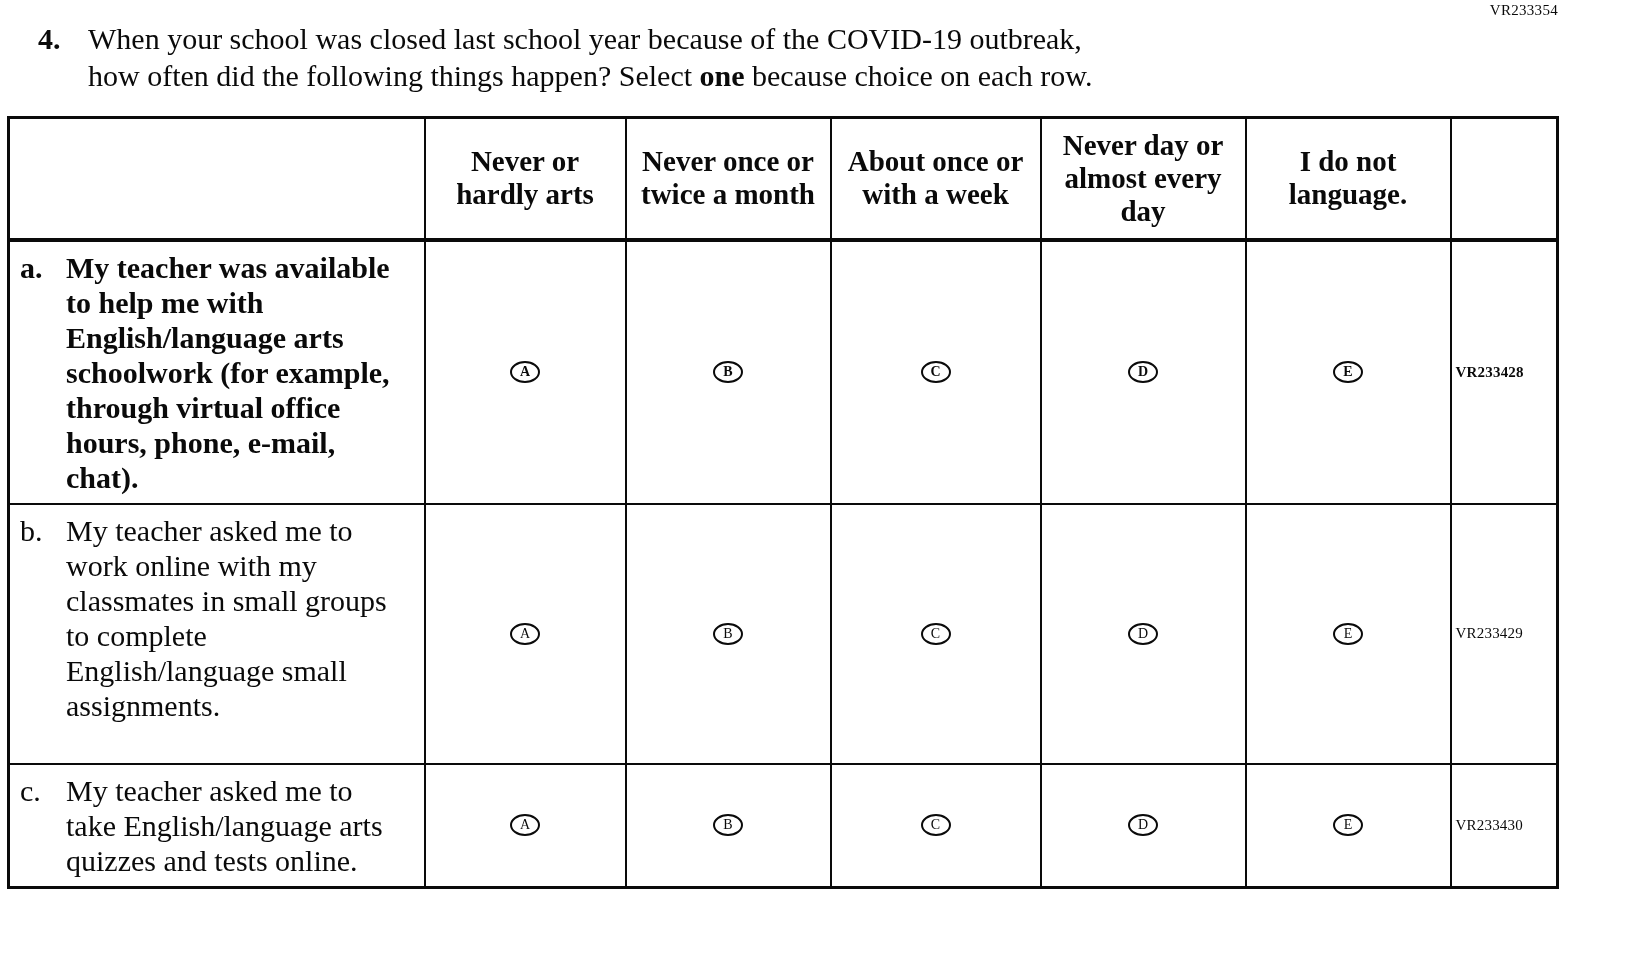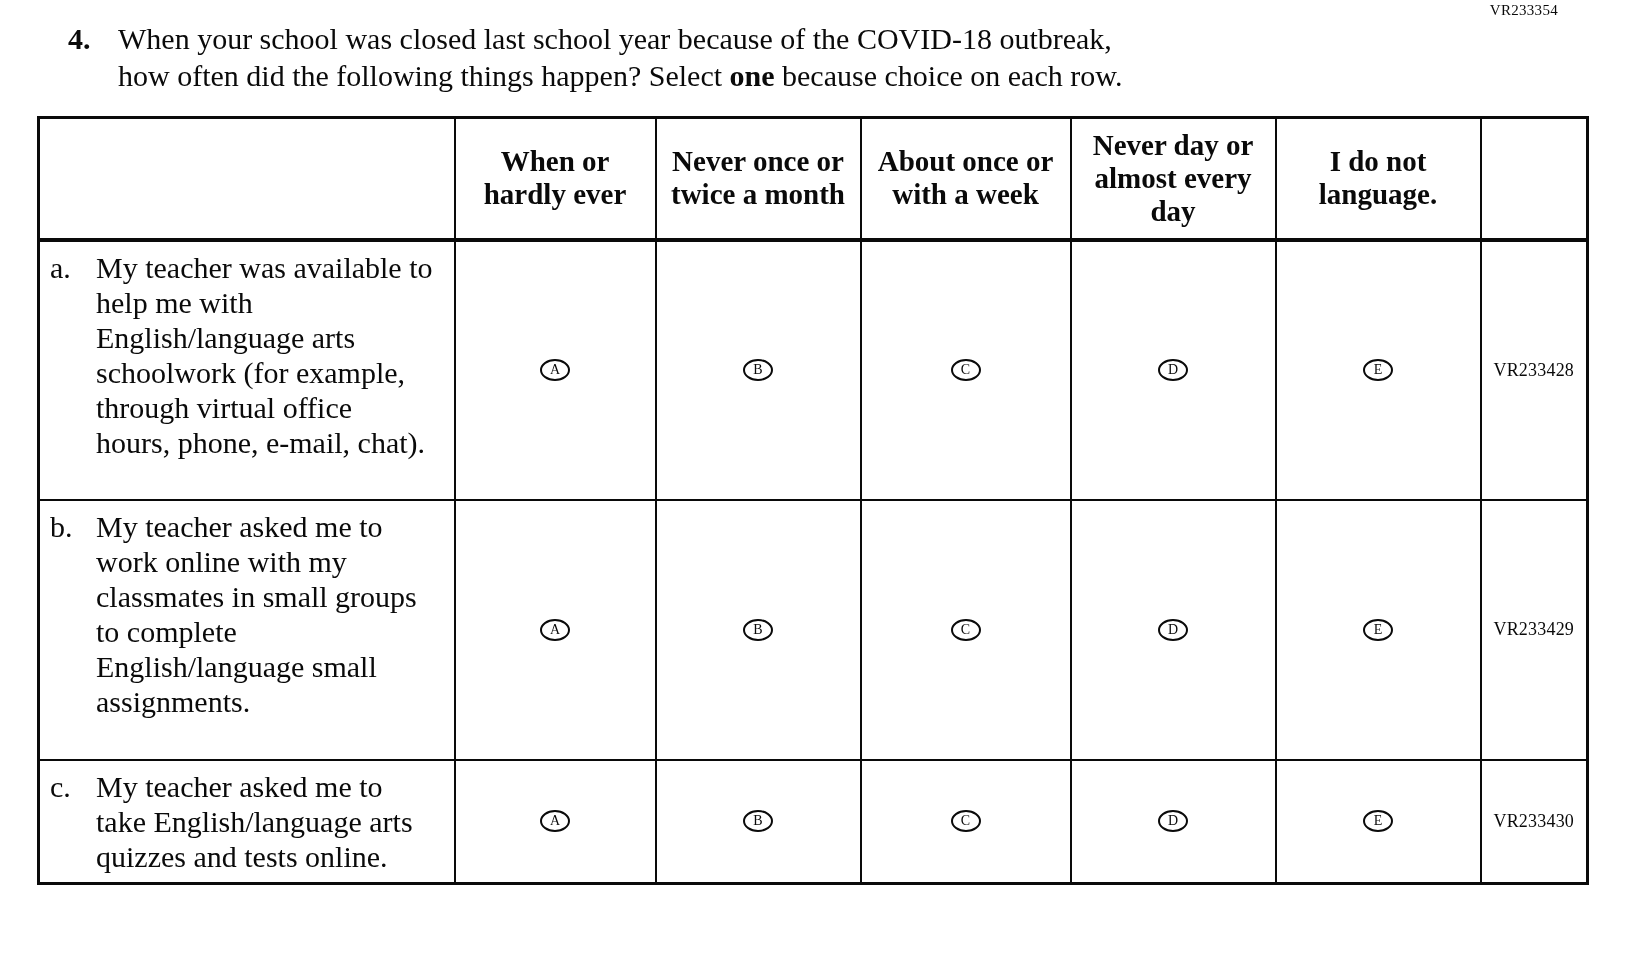--- a/index.html
+++ b/index.html
@@ -9,21 +9,20 @@
     background: #ffffff;
     color: #0a0a0a;
     font-family: "Liberation Serif", "DejaVu Serif", serif;
   }
   .page {
     position: relative;
     width: 1630px;
     height: 975px;
     background: #ffffff;
     overflow: hidden;
-    padding-left: 30px;
   }
   .form-code-top {
     position: absolute;
     top: 2px;
     right: 72px;
     font-size: 15px;
     letter-spacing: 0.3px;
   }
   .question-block {
     display: flex;
@@ -86,59 +85,59 @@
     width: 30px;
     height: 22px;
     border: 2px solid #0a0a0a;
     border-radius: 50%;
     font-size: 14px;
     line-height: 1;
     cursor: pointer;
     user-select: none;
   }
   .code-cell {
-    text-align: center;
+    text-align: left;
     vertical-align: middle;
-    font-size: 18px;
+    font-size: 15px;
     padding: 0 4px;
     letter-spacing: 0.2px;
   }
-  tbody tr:nth-child(1) { height: 260px; }
+  tbody tr:nth-child(1) { height: 260px; font-weight: bold; }
   tbody tr:nth-child(2) { height: 260px; }
   tbody tr:nth-child(3) { height: 108px; }
 </style>
 </head>
 <body>
 
 <div class="page">
 
   <div class="form-code-top">VR233354</div>
 
   <div class="question-block">
     <span class="q-num">4.</span>
     <div class="q-text">
-      <span>When your school was closed last school year because of the COVID-18 outbreak,</span><br>
+      <span>When your school was closed last school year because of the COVID-19 outbreak,</span><br>
       <span>how often did the following things happen? Select </span><b>one</b><span> because choice on each row.</span>
     </div>
   </div>
 
   <table class="response-table">
     <colgroup>
       <col style="width:416px">
       <col style="width:201px">
       <col style="width:205px">
       <col style="width:210px">
       <col style="width:205px">
       <col style="width:205px">
       <col style="width:107px">
     </colgroup>
     <thead>
       <tr>
         <th class="stem-header"></th>
-        <th>When or hardly ever</th>
+        <th>Never or hardly arts</th>
           <th>Never once or twice a month</th>
           <th>About once or with a week</th>
           <th>Never day or almost every day</th>
           <th>I do not language.</th>
           <th class="code-header"></th>
       </tr>
     </thead>
     <tbody>
         <tr>
     <td class="stem-cell">

